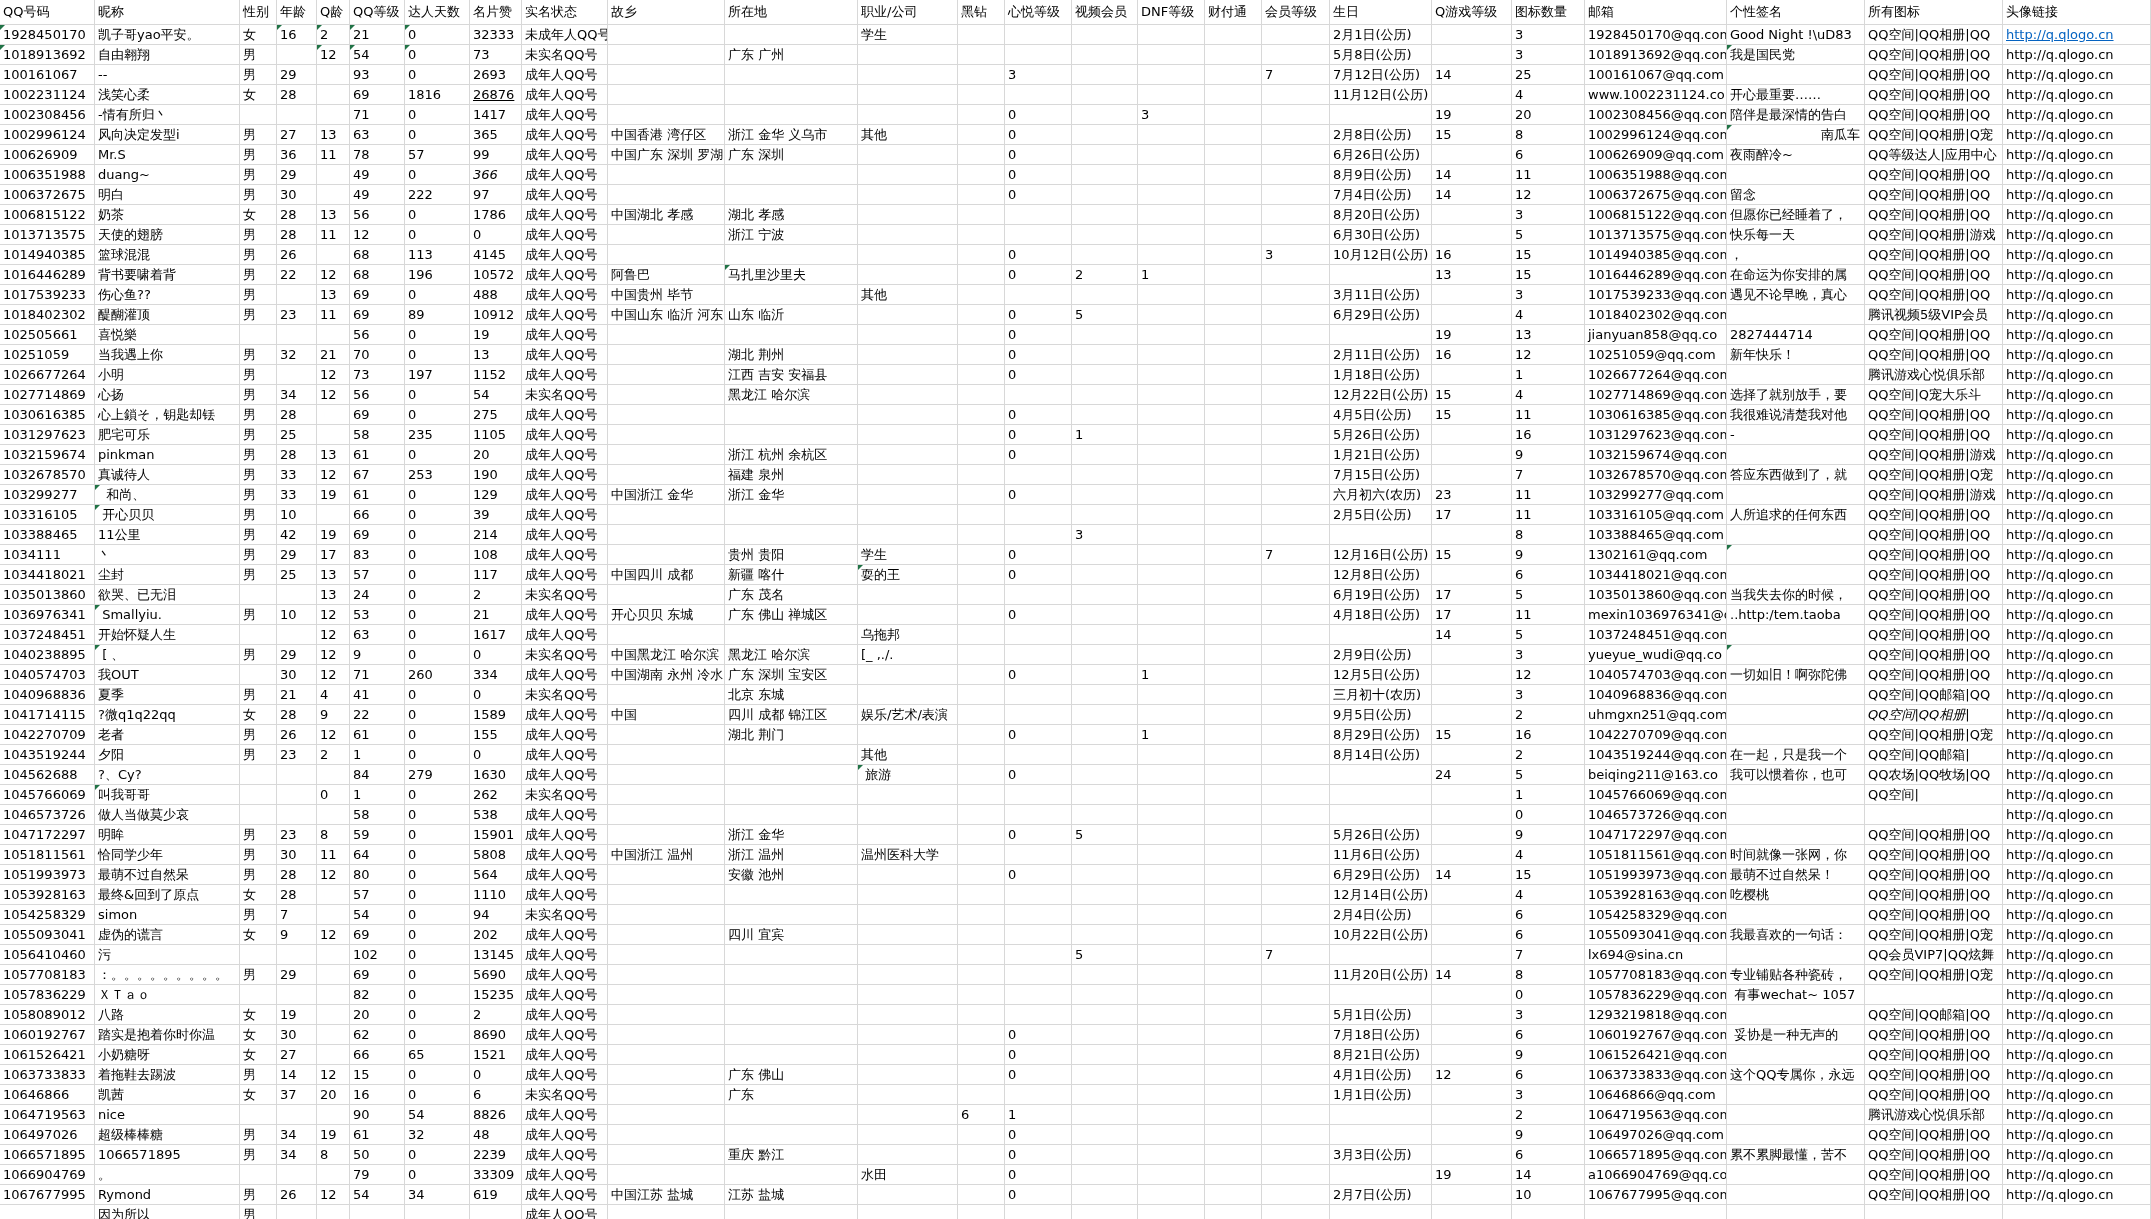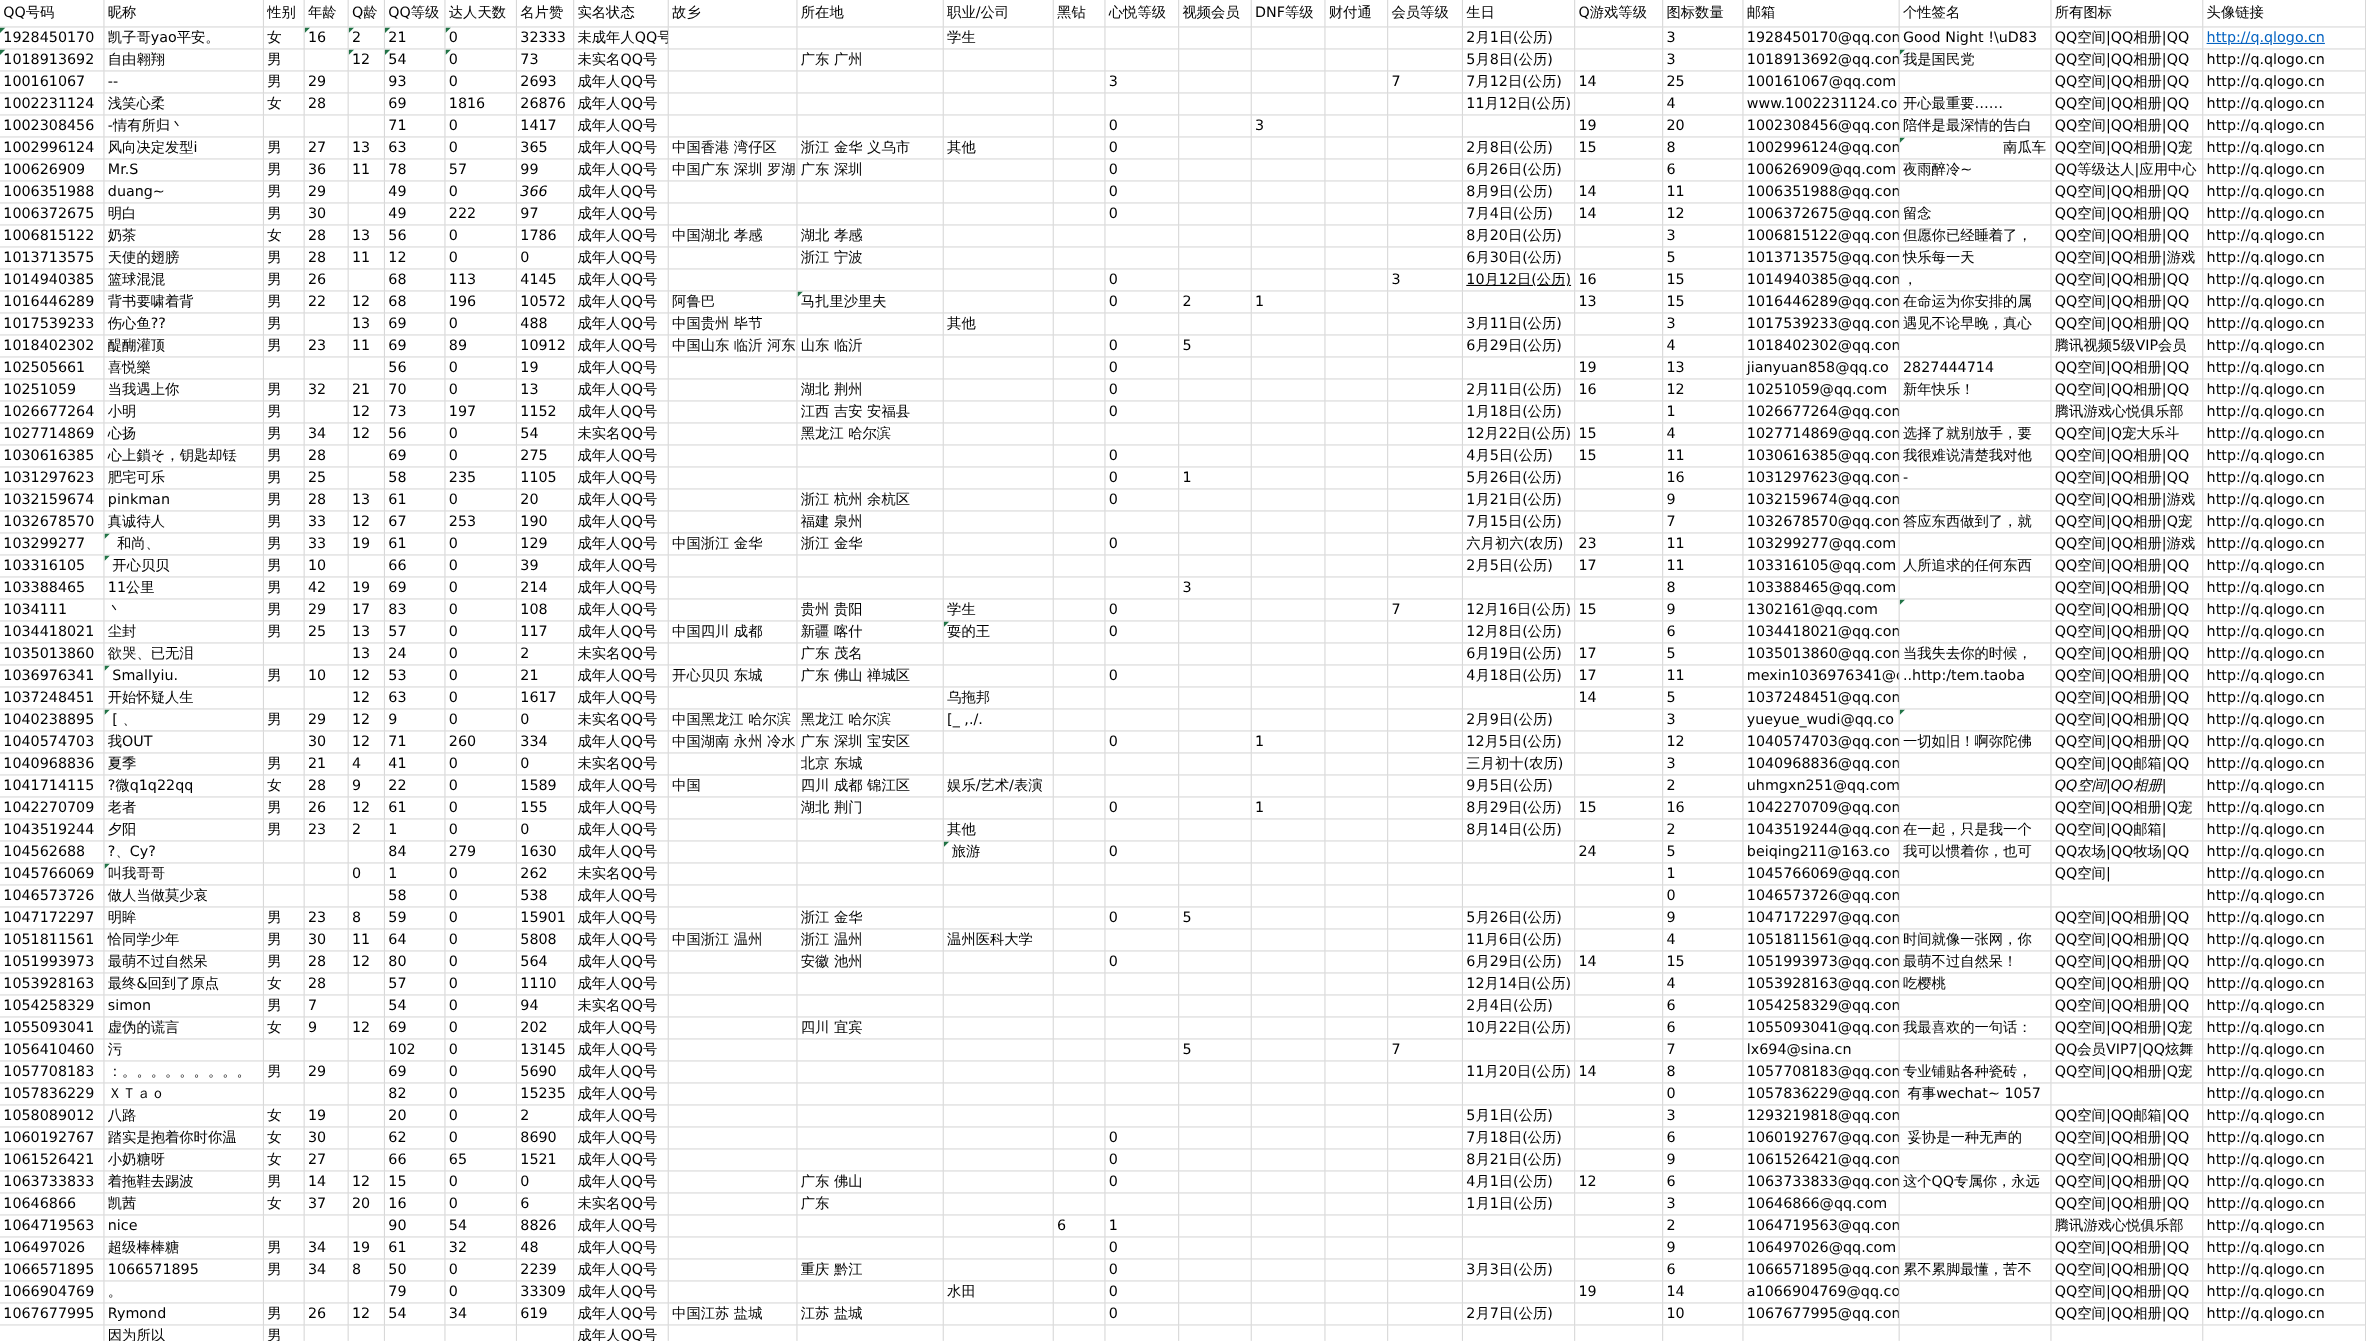--- a/index.html
+++ b/index.html
@@ -127,21 +127,21 @@
         <div class="cell" style="width: 148px;">http://q.qlogo.cn</div>
       </div>
       <div class="row">
         <div class="cell" style="width: 95px;">1002231124</div>
         <div class="cell" style="width: 145px;">浅笑心柔</div>
         <div class="cell" style="width: 37px;">女</div>
         <div class="cell" style="width: 40px;">28</div>
         <div class="cell" style="width: 33px;"></div>
         <div class="cell" style="width: 55px;">69</div>
         <div class="cell" style="width: 65px;">1816</div>
-        <div class="cell" style="width: 52px;">26876</div>
+        <div class="cell" style="width: 52px; text-decoration: underline;">26876</div>
         <div class="cell" style="width: 86px;">成年人QQ号</div>
         <div class="cell" style="width: 117px;"></div>
         <div class="cell" style="width: 133px;"></div>
         <div class="cell" style="width: 100px;"></div>
         <div class="cell" style="width: 47px;"></div>
         <div class="cell" style="width: 67px;"></div>
         <div class="cell" style="width: 66px;"></div>
         <div class="cell" style="width: 67px;"></div>
         <div class="cell" style="width: 57px;"></div>
         <div class="cell" style="width: 68px;"></div>
@@ -354,21 +354,21 @@
         <div class="cell" style="width: 86px;">成年人QQ号</div>
         <div class="cell" style="width: 117px;"></div>
         <div class="cell" style="width: 133px;"></div>
         <div class="cell" style="width: 100px;"></div>
         <div class="cell" style="width: 47px;"></div>
         <div class="cell" style="width: 67px;">0</div>
         <div class="cell" style="width: 66px;"></div>
         <div class="cell" style="width: 67px;"></div>
         <div class="cell" style="width: 57px;"></div>
         <div class="cell" style="width: 68px;">3</div>
-        <div class="cell" style="width: 102px; text-decoration: underline;">10月12日(公历)</div>
+        <div class="cell" style="width: 102px;">10月12日(公历)</div>
         <div class="cell" style="width: 80px;">16</div>
         <div class="cell" style="width: 73px;">15</div>
         <div class="cell" style="width: 142px;">1014940385@qq.com</div>
         <div class="cell" style="width: 138px;">，</div>
         <div class="cell" style="width: 138px;">QQ空间|QQ相册|QQ</div>
         <div class="cell" style="width: 148px;">http://q.qlogo.cn</div>
       </div>
       <div class="row">
         <div class="cell" style="width: 95px;">1016446289</div>
         <div class="cell" style="width: 145px;">背书要啸着背</div>

